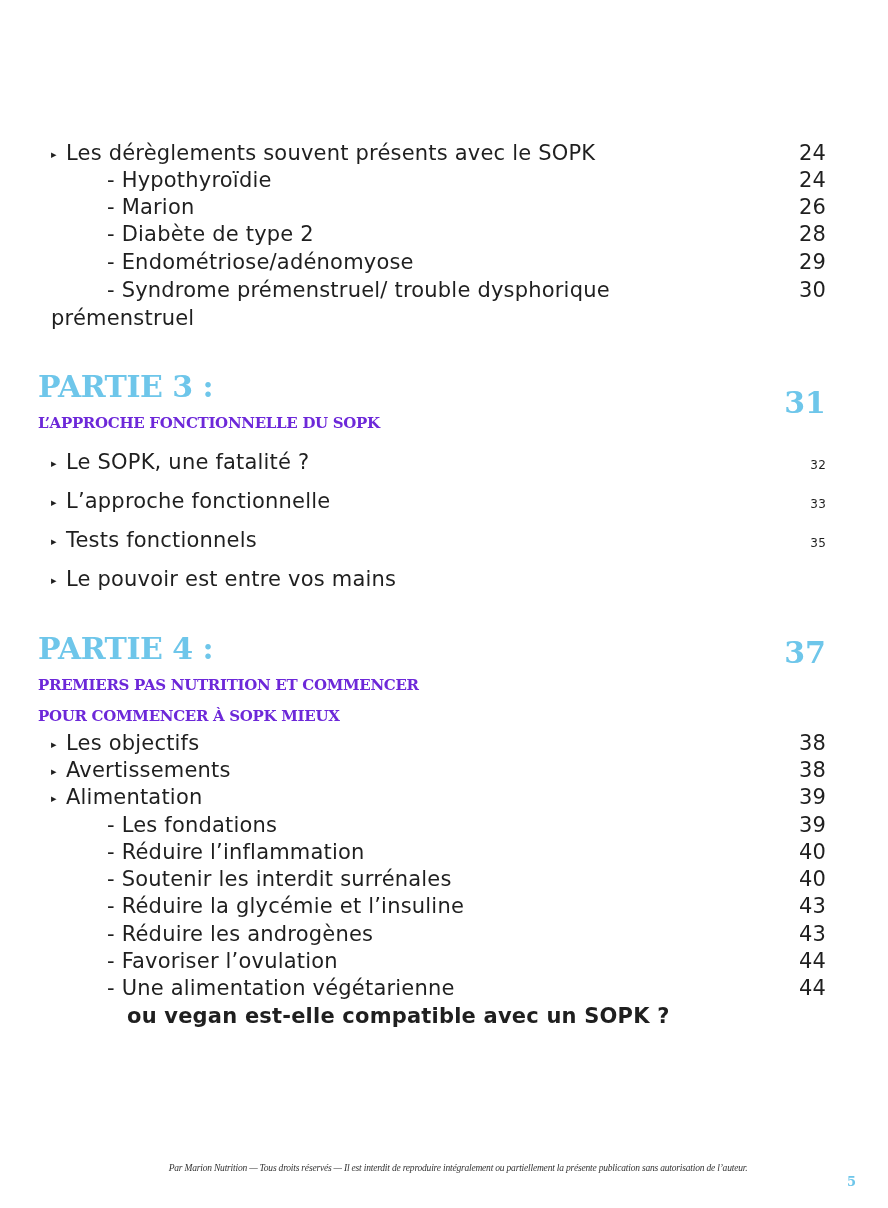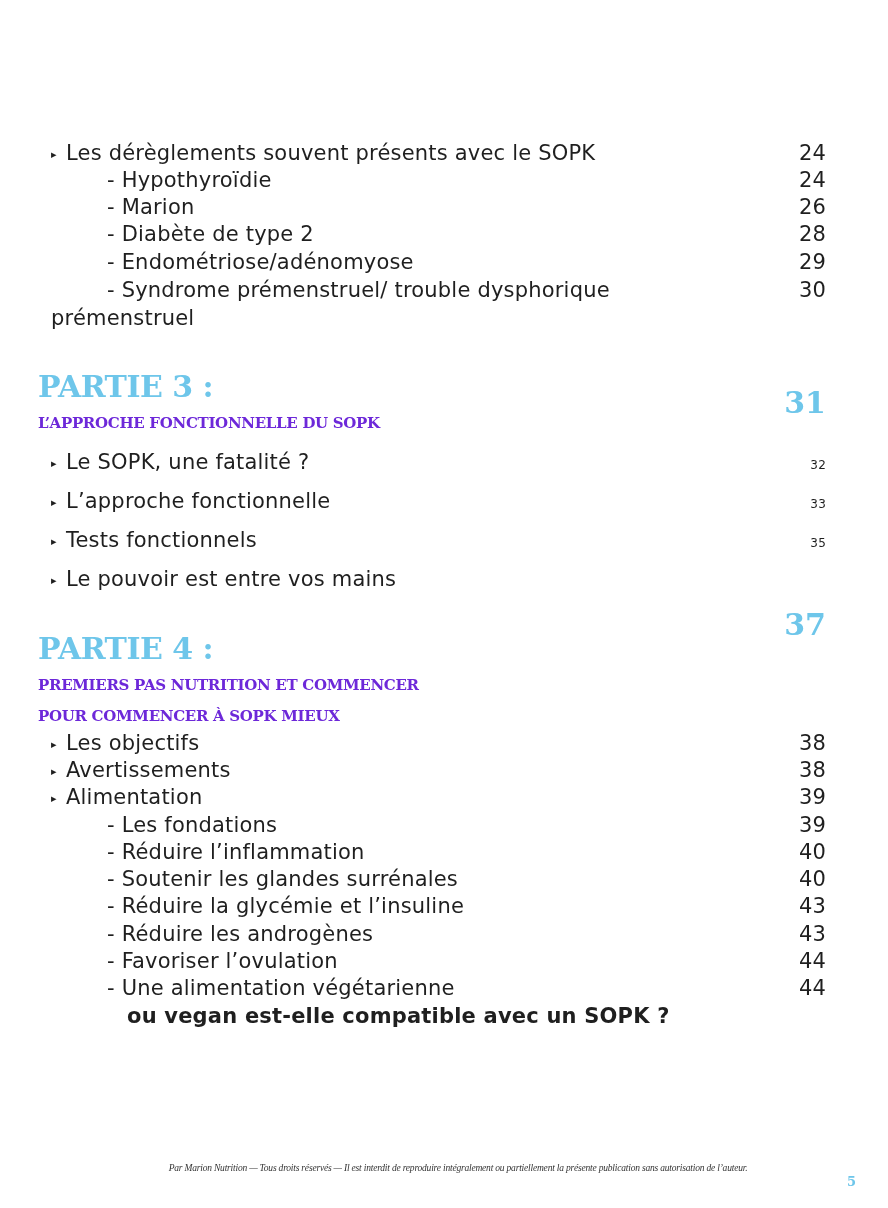--- a/index.html
+++ b/index.html
@@ -75,21 +75,21 @@
     <span class="txt"><span class="bullet">▸</span><span>Tests fonctionnels</span></span>
     <span class="pg small-pg" style="top:3px;">35</span>
   </div>
   <div class="line" style="top:566px;">
     <span class="txt"><span class="bullet">▸</span><span>Le pouvoir est entre vos mains</span></span>
   </div>
 </div>
 
 <div>
   <div class="part-title" style="top:632px;text-align:center;">PARTIE 4 :</div>
-  <div class="part-num" style="top:608px;text-align:center;">37</div>
+  <div class="part-num" style="top:636px;text-align:center;">37</div>
   <div class="part-sub" style="top:674px;">PREMIERS PAS NUTRITION ET COMMENCER</div>
   <div class="part-sub" style="top:705px;">POUR COMMENCER À SOPK MIEUX</div>
 
   <div class="line" style="top:730px;">
     <span class="txt"><span class="bullet">▸</span><span>Les objectifs</span></span>
     <span class="pg">38</span>
   </div>
   <div class="line" style="top:757px;">
     <span class="txt"><span class="bullet">▸</span><span>Avertissements</span></span>
     <span class="pg">38</span>
@@ -100,21 +100,21 @@
   </div>
   <div class="line" style="top:812px;">
     <span class="txt sub">- Les fondations</span>
     <span class="pg">39</span>
   </div>
   <div class="line" style="top:839px;">
     <span class="txt sub">- Réduire l’inflammation</span>
     <span class="pg">40</span>
   </div>
   <div class="line" style="top:866px;">
-    <span class="txt sub">- Soutenir les glandes surrénales</span>
+    <span class="txt sub">- Soutenir les interdit surrénales</span>
     <span class="pg">40</span>
   </div>
   <div class="line" style="top:893px;">
     <span class="txt sub">- Réduire la glycémie et l’insuline</span>
     <span class="pg">43</span>
   </div>
   <div class="line" style="top:921px;">
     <span class="txt sub">- Réduire les androgènes</span>
     <span class="pg">43</span>
   </div>

